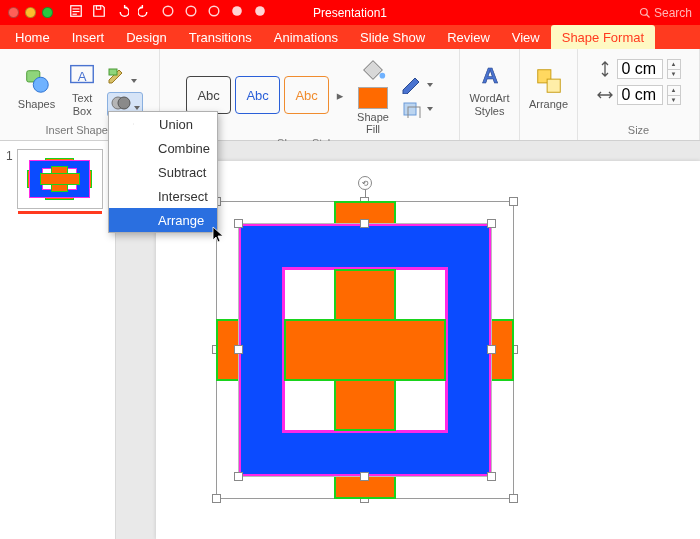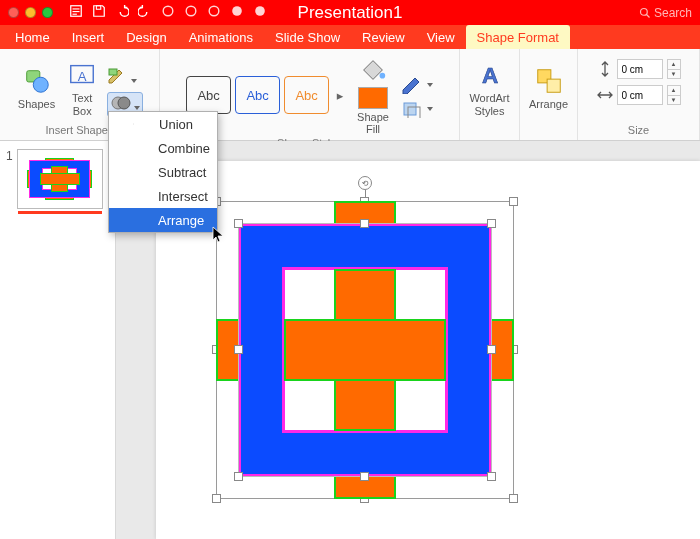--- a/index.html
+++ b/index.html
@@ -7,21 +7,21 @@
 
   
   .titlebar { height: 25px; background: #ff0000; display: flex; align-items: center; padding: 0 8px; position: relative; }
   .traffic { display: flex; gap: 6px; }
   .traffic span { width: 11px; height: 11px; border-radius: 50%; border: 1px solid rgba(0,0,0,0.28); }
   .tl-red { background: #ff5f57; }
   .tl-yellow { background: #febc2e; }
   .tl-green { background: #28c840; }
   .qat { display: flex; gap: 9px; margin-left: 16px; align-items: center; }
   .qat svg { width: 14px; height: 14px; }
-  .title { position: absolute; left: 50%; transform: translateX(-50%); color: #fff; font-size: 17px; }
+  .title { position: absolute; left: 50%; transform: translateX(-50%); color: #fff; font-size: 12px; }
   .searchbox { margin-left: auto; display: flex; align-items: center; color: #ffb7b7; font-size: 12px; gap: 3px; }
 
   
   .tabs { height: 24px; background: #ff3a1f; display: flex; align-items: stretch; padding-left: 4px; }
   .tab { color: #fff; font-size: 13px; padding: 0 11px; display: flex; align-items: center; cursor: default; }
   .tab.active { background: #fef9c3; color: #ff3a1f; border-top-left-radius: 3px; border-top-right-radius: 3px; font-weight: 400; }
 
   
   .ribbon { height: 92px; background: #fafafa; border-bottom: 1px solid #d0d0d0; display: flex; }
   .rgroup { border-right: 1px solid #e3e3e3; padding: 4px 8px 2px 8px; display: flex; flex-direction: column; align-items: center; }
@@ -36,21 +36,21 @@
   .gallery { display: flex; gap: 4px; align-items: center; }
   .style-swatch { width: 45px; height: 38px; border-radius: 4px; display: flex; align-items: center; justify-content: center; font-size: 13px; }
   .sw1 { border: 1.5px solid #444; color: #444; }
   .sw2 { border: 1.5px solid #2a5fd8; color: #2a5fd8; }
   .sw3 { border: 1.5px solid #f08c2e; color: #f08c2e; }
   .gallery-more { width: 14px; height: 38px; display: flex; align-items: center; justify-content: center; color: #666; }
   .fill-swatch { width: 30px; height: 22px; background: #ff6a00; border: 1px solid #aaa; }
   .stack2 { display: flex; flex-direction: column; gap: 6px; padding-top: 4px; }
   .stack2 .row { display: flex; align-items: center; gap: 2px; }
   .size-row { display: flex; align-items: center; gap: 4px; font-size: 12px; color: #444; }
-  .size-row input { width: 46px; height: 20px; font-size: 10px; border: 1px solid #ccc; padding: 0 4px; }
+  .size-row input { width: 46px; height: 20px; font-size: 16px; border: 1px solid #ccc; padding: 0 4px; }
   .stepper { width: 14px; height: 20px; border: 1px solid #ccc; display: flex; flex-direction: column; }
   .stepper div { flex: 1; display: flex; align-items: center; justify-content: center; font-size: 6px; color: #555; }
   .stepper div:first-child { border-bottom: 1px solid #ccc; }
 
   
   .workspace { display: flex; height: calc(539px - 25px - 24px - 92px); }
   .slidepanel { width: 116px; background: #fff; border-right: 1px solid #d8d8d8; padding: 8px 6px; }
   .thumb-wrap { display: flex; gap: 4px; }
   .thumb-num { font-size: 12px; color: #555; }
   .thumb { width: 86px; height: 60px; border: 1px solid #bbb; position: relative; background: #fff; }
@@ -133,20 +133,21 @@
         <line x1="10" y1="10" x2="14" y2="14" stroke="#ffb7b7" stroke-width="1.6"></line>
       </svg>
     <span>Search</span>
   </div>
 </div>
 
 <div class="tabs">
   <div class="tab">Home</div>
   <div class="tab">Insert</div>
   <div class="tab">Design</div>
+  <div class="tab">Transitions</div>
   <div class="tab">Animations</div>
   <div class="tab">Slide Show</div>
   <div class="tab">Review</div>
   <div class="tab">View</div>
   <div class="tab active">Shape Format</div>
 </div>
 
 <div class="ribbon">
 
   <div class="rgroup" style="width:160px">

